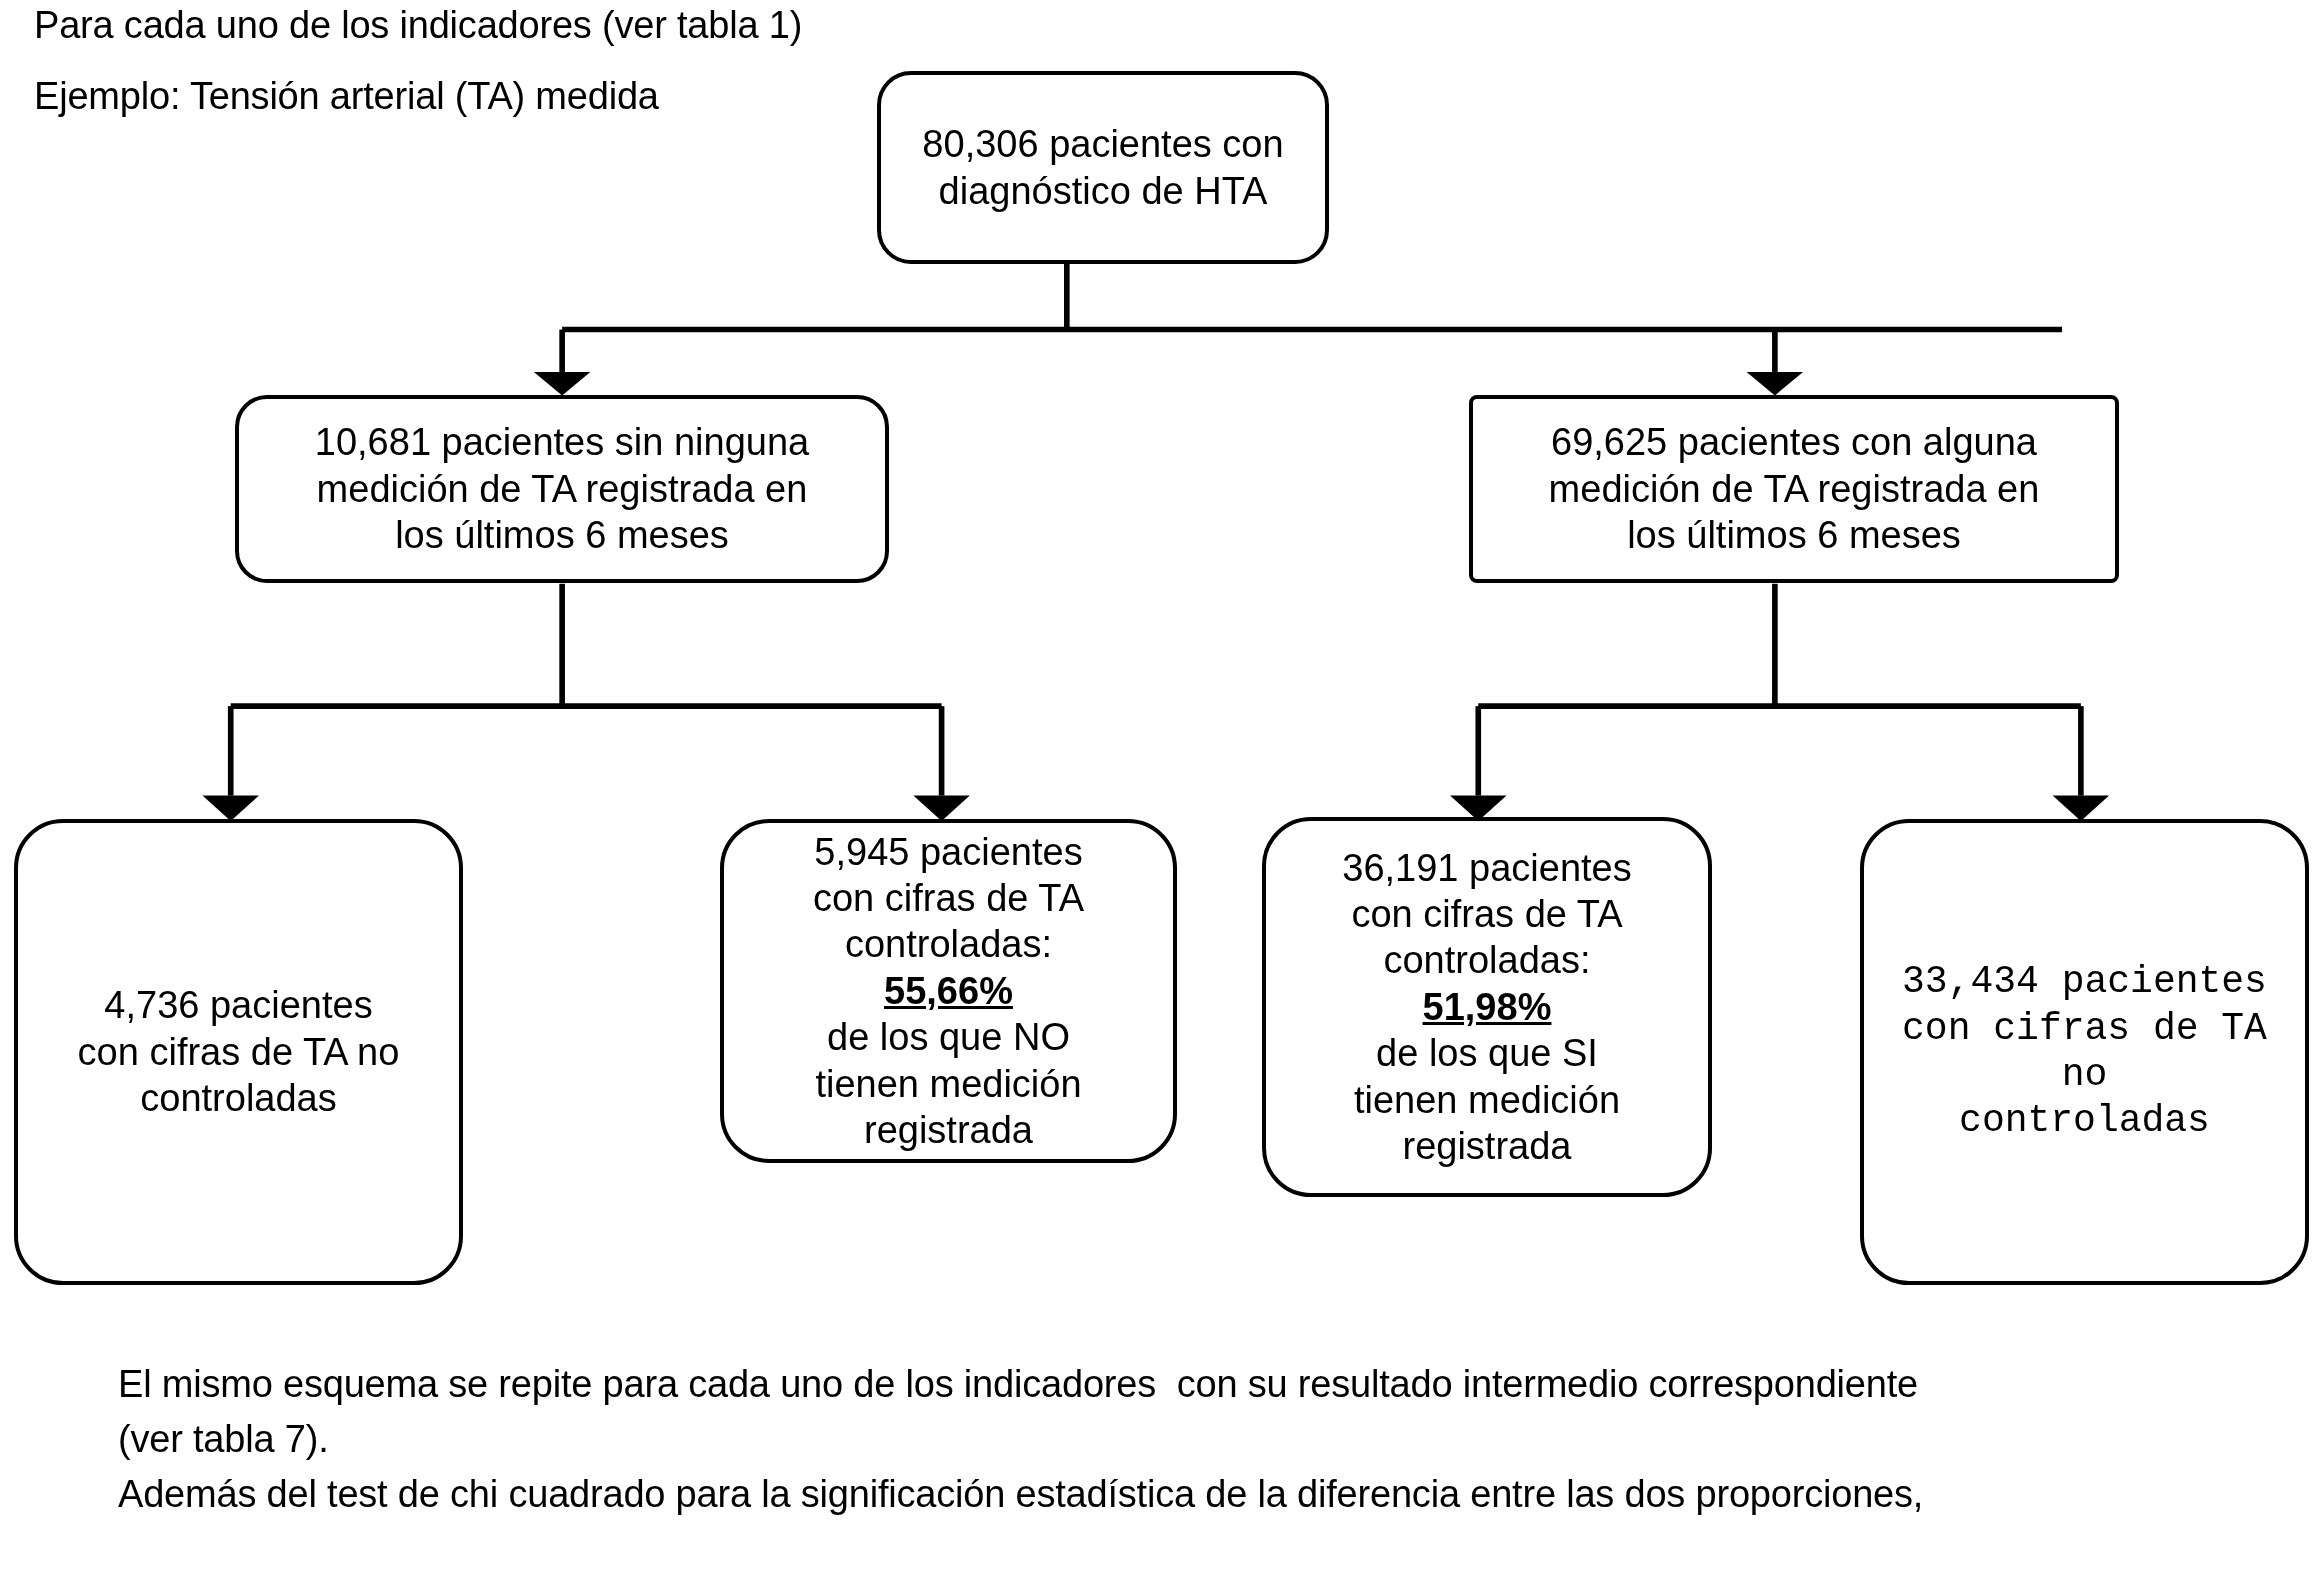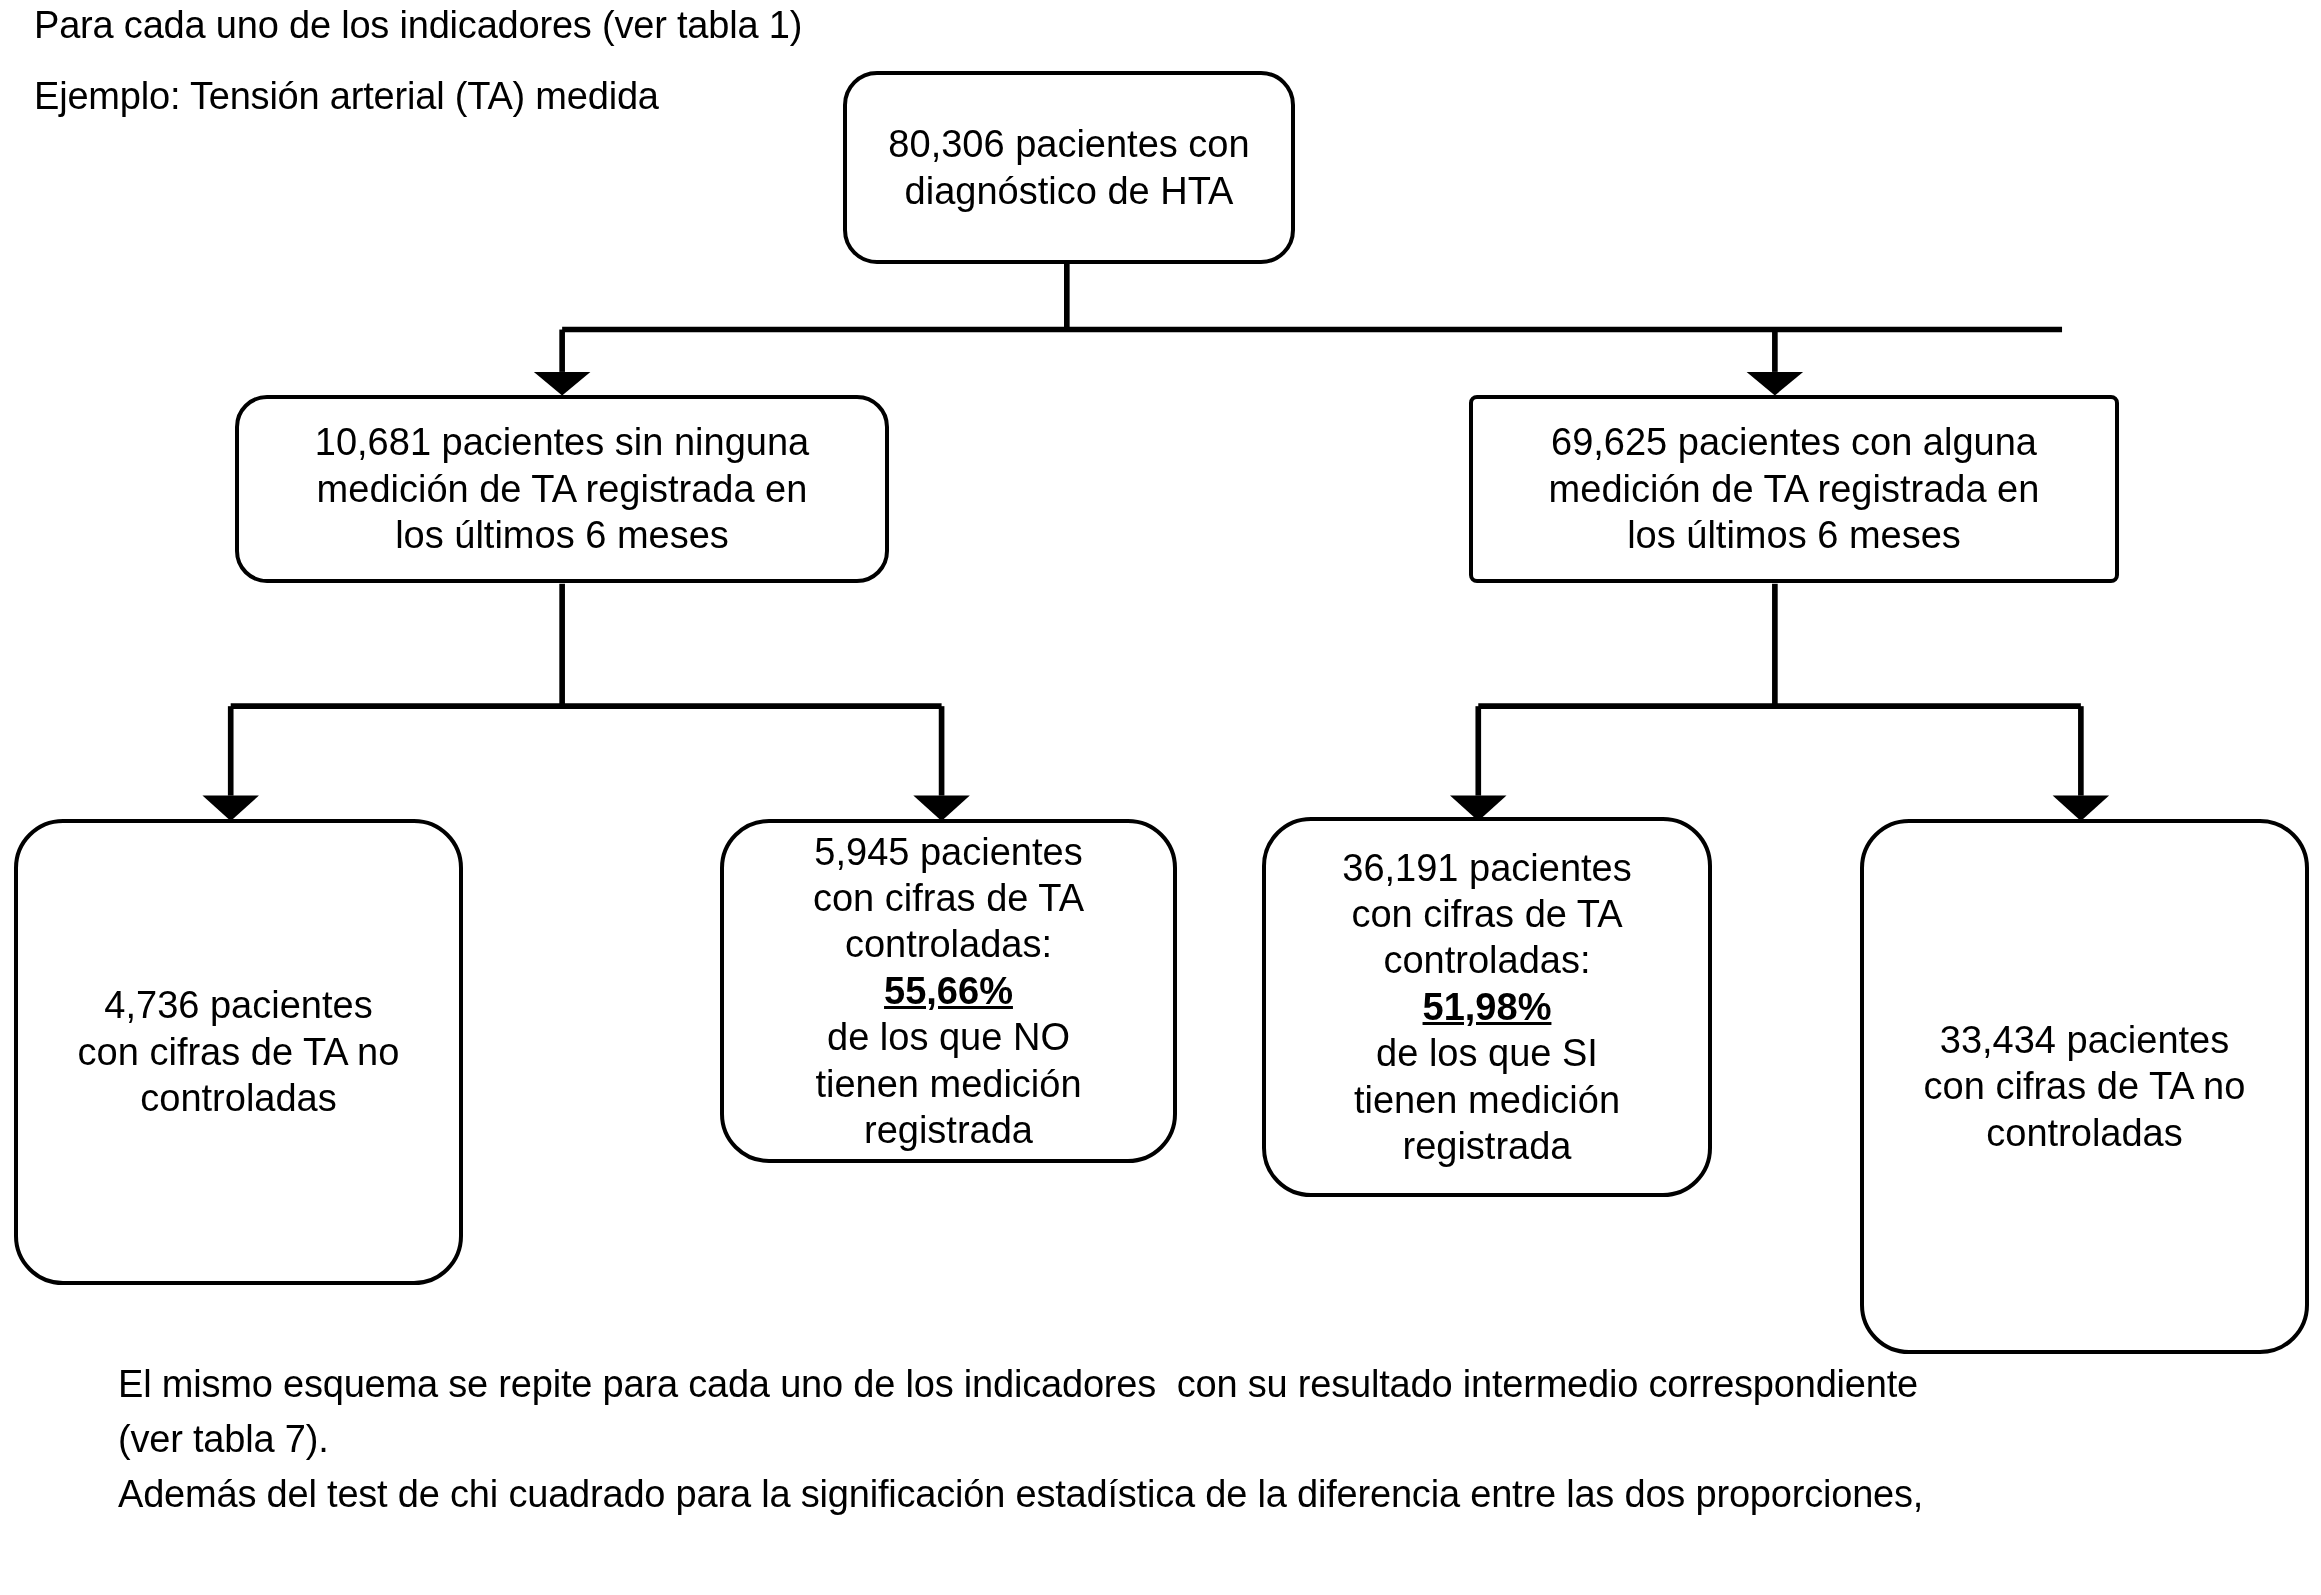--- a/index.html
+++ b/index.html
@@ -29,28 +29,28 @@
     text-align:center;
   }
   .node .txt{
     font-size:38px;
     line-height:1.22;
     padding:0 13px;
     white-space:pre-line;
   }
   .pct{font-weight:bold;text-decoration:underline;}
 
-  #root{left:843px;top:71px;width:452px;height:193px;border-radius:34px;}
+  #root{left:877px;top:71px;width:452px;height:193px;border-radius:34px;}
   #l2a{left:235px;top:395px;width:654px;height:188px;border-radius:32px;}
   #l2b{left:1469px;top:395px;width:650px;height:188px;border-radius:8px;}
 
   #leaf1{left:14px;top:819px;width:449px;height:466px;border-radius:49px;}
   #leaf2{left:720px;top:819px;width:457px;height:344px;border-radius:49px;}
   #leaf3{left:1262px;top:817px;width:450px;height:380px;border-radius:49px;}
-  #leaf4{left:1860px;top:819px;width:449px;height:535px;border-radius:49px;}
+  #leaf4{left:1860px;top:819px;width:449px;height:466px;border-radius:49px;font-family:Liberation Mono, monospace;}
 
   svg#wires{position:absolute;left:0;top:0;width:2321px;height:1595px;pointer-events:none;}
 
   .ftr{position:absolute;font-size:38px;line-height:1.0;white-space:pre;letter-spacing:-0.2px;}
   #f1{left:118px;top:1365px;}
   #f2{left:118px;top:1420px;}
   #f3{left:118px;top:1475px;}
   #f4{left:118px;top:1529px;}
 </style>
 </head>

